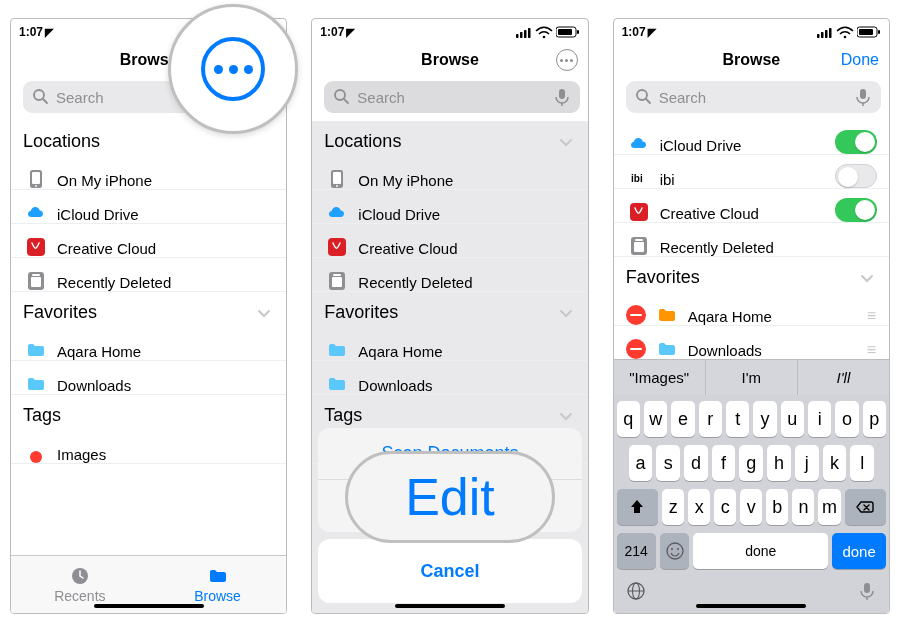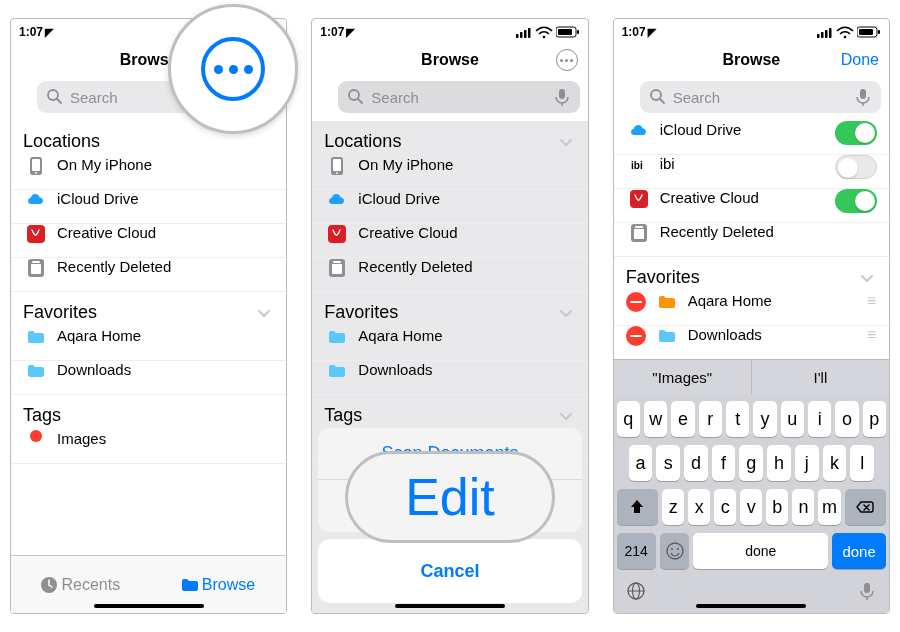--- a/index.html
+++ b/index.html
@@ -17,33 +17,33 @@
   .nav { display: flex; align-items: center; justify-content: space-between; height: 30px; padding: 0 10px; }
   .nav .title { position: absolute; left: 0; right: 0; text-align: center; font-size: 16px; font-weight: 600; pointer-events: none; }
   .nav .right { font-size: 16px; color: #007aff; font-weight: 500; }
   .ellipsis-btn {
     width: 22px; height: 22px; border: 1.5px solid #007aff; border-radius: 50%;
     display: flex; align-items: center; justify-content: center; cursor: pointer;
   }
   .ellipsis-btn .dots { display: flex; gap: 2px; }
   .ellipsis-btn .dot { width: 3px; height: 3px; background: #007aff; border-radius: 50%; }
   .searchbar {
-    margin: 6px 8px 8px 26px; background: #e9e9eb; border-radius: 9px; height: 32px;
+    margin: 6px 8px 8px 12px; background: #e9e9eb; border-radius: 9px; height: 32px;
     display: flex; align-items: center; padding: 0 8px; color: #8e8e93;
   }
   .dimmed .searchbar { background: #dcdcde; }
   .searchbar .mag { margin-right: 5px; }
   .searchbar .ph { flex: 1; font-size: 15px; }
   .searchbar .mic { color: #8e8e93; }
   .body-area { flex: 1; overflow: hidden; background: #fff; position: relative; }
   .sect-head { display: flex; align-items: center; justify-content: space-between; padding: 10px 12px 4px 12px; }
   .sect-head .h { font-size: 18px; font-weight: 400; color: #000; }
   .sect-head .chev { color: #c7c7cc; }
   .row {
-    display: flex; align-items: flex-start; height: 34px; padding: 0 12px 0 12px; font-size: 15px; color: #000;
+    display: flex; align-items: flex-end; height: 34px; padding: 0 12px 0 12px; font-size: 15px; color: #000;
     border-bottom: 0.5px solid #eceff1;
   }
   .row .icon-slot { width: 26px; display: flex; justify-content: center; margin-right: 8px; }
   .row .label { flex: 1; }
   .row .grip { color: #c7c7cc; font-size: 16px; letter-spacing: 1px; }
   .row .delete-btn {
     width: 20px; height: 20px; background: #ff3b30; border-radius: 50%; margin-right: 8px;
     position: relative; flex-shrink: 0;
   }
   .row .delete-btn::after { content: ""; position: absolute; left: 4px; right: 4px; top: 9px; height: 2px; background: #fff; border-radius: 1px; }
@@ -51,34 +51,34 @@
   .row .toggle::after { content: ""; position: absolute; width: 20px; height: 20px; background: #fff; border-radius: 50%; top: 2px; box-shadow: 0 1px 2px rgba(0,0,0,0.2); }
   .row .toggle.on { background: #34c759; }
   .row .toggle.on::after { right: 2px; }
   .row .toggle.off { background: #e9e9eb; border: 0.5px solid #d1d1d6; }
   .row .toggle.off::after { left: 2px; }
   .tag-dot { width: 12px; height: 12px; background: #ff3b30; border-radius: 50%; }
   .tabbar {
     position: absolute; bottom: 0; left: 0; right: 0; height: 58px; border-top: 0.5px solid #c7c7cc;
     background: #f8f8f8; display: flex;
   }
-  .tabbar .tab { flex: 1; display: flex; flex-direction: row; align-items: center; justify-content: center; font-size: 16px; gap: 2px; }
+  .tabbar .tab { flex: 1; display: flex; flex-direction: column; align-items: center; justify-content: center; font-size: 14px; gap: 2px; }
   .tabbar .tab.active { color: #007aff; }
   .tabbar .tab.inactive { color: #8e8e93; }
   .home-ind { position: absolute; bottom: 5px; left: 50%; transform: translateX(-50%); width: 110px; height: 4px; background: #000; border-radius: 3px; z-index: 50; }
   
   .sheet { position: absolute; left: 6px; right: 6px; bottom: 10px; z-index: 10; }
   .sheet-group { background: #f4f4f4; border-radius: 12px; overflow: hidden; }
   .sheet-item { height: 52px; display: flex; align-items: center; justify-content: center; font-size: 18px; color: #007aff; border-bottom: 0.5px solid #ddd; position: relative; }
   .sheet-item:last-child { border-bottom: none; }
   .sheet-cancel { margin-top: 7px; background: #fff; border-radius: 12px; height: 64px; display: flex; align-items: center; justify-content: center; font-size: 18px; font-weight: 600; color: #007aff; }
   
   .suggestbar { position: absolute; left: 0; right: 0; height: 36px; background: #d4d6dc; display: flex; bottom: 218px; border-top: 0.5px solid #bbb; }
   .suggestbar .sg { flex: 1; display: flex; align-items: center; justify-content: center; font-size: 15px; color: #000; border-right: 0.5px solid #bbb; }
-  .suggestbar .sg:last-child { border-right: none; }
+  .suggestbar .sg:last-child { border-right: none; font-style: italic; }
   .keyboard { position: absolute; left: 0; right: 0; bottom: 0; height: 218px; background: #d1d3d9; padding: 6px 3px 4px 3px; }
   .krow { display: flex; gap: 4px; justify-content: center; margin-bottom: 8px; }
   .key {
     background: #fff; border-radius: 5px; height: 36px; display: flex; align-items: center; justify-content: center;
     font-size: 18px; color: #000; box-shadow: 0 1px 0 rgba(0,0,0,0.25); flex: 1; min-width: 0;
   }
   .key.func { background: #adb3bd; }
   .key.shift, .key.bksp { flex: 1.3; }
   .key.space { flex: 4.5; font-size: 14px; }
   .key.done { flex: 1.8; background: #007aff; color: #fff; font-size: 15px; }
@@ -556,20 +556,21 @@
       <div class="row">
           <span class="delete-btn"></span>
           <span class="icon-slot">
             <span class="tag-dot"></span>
           </span>
           <span class="label"><span class="editing-cursor">Images</span></span>
         </div>
 
       <div class="suggestbar">
         <div class="sg">"Images"</div>
+        <div class="sg">I'm</div>
         <div class="sg">I'll</div>
       </div>
       <div class="keyboard">
         <div class="krow" id="krow1">
             <div class="key">q</div>
             <div class="key">w</div>
             <div class="key">e</div>
             <div class="key">r</div>
             <div class="key">t</div>
             <div class="key">y</div>

